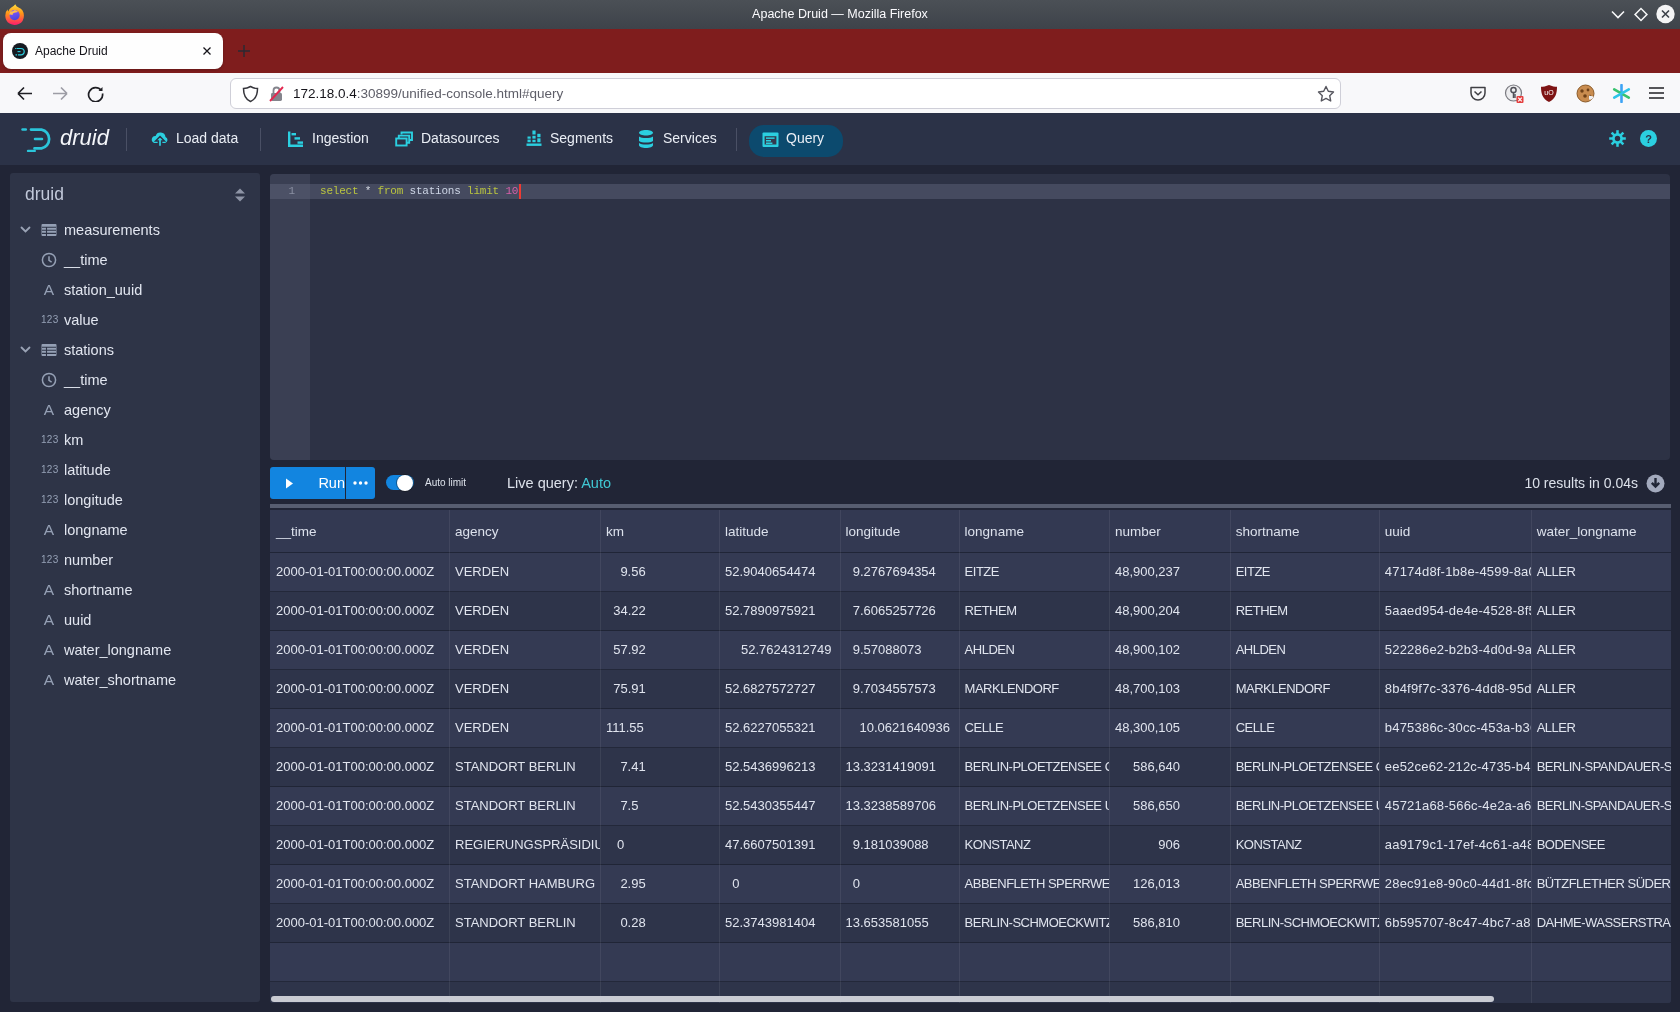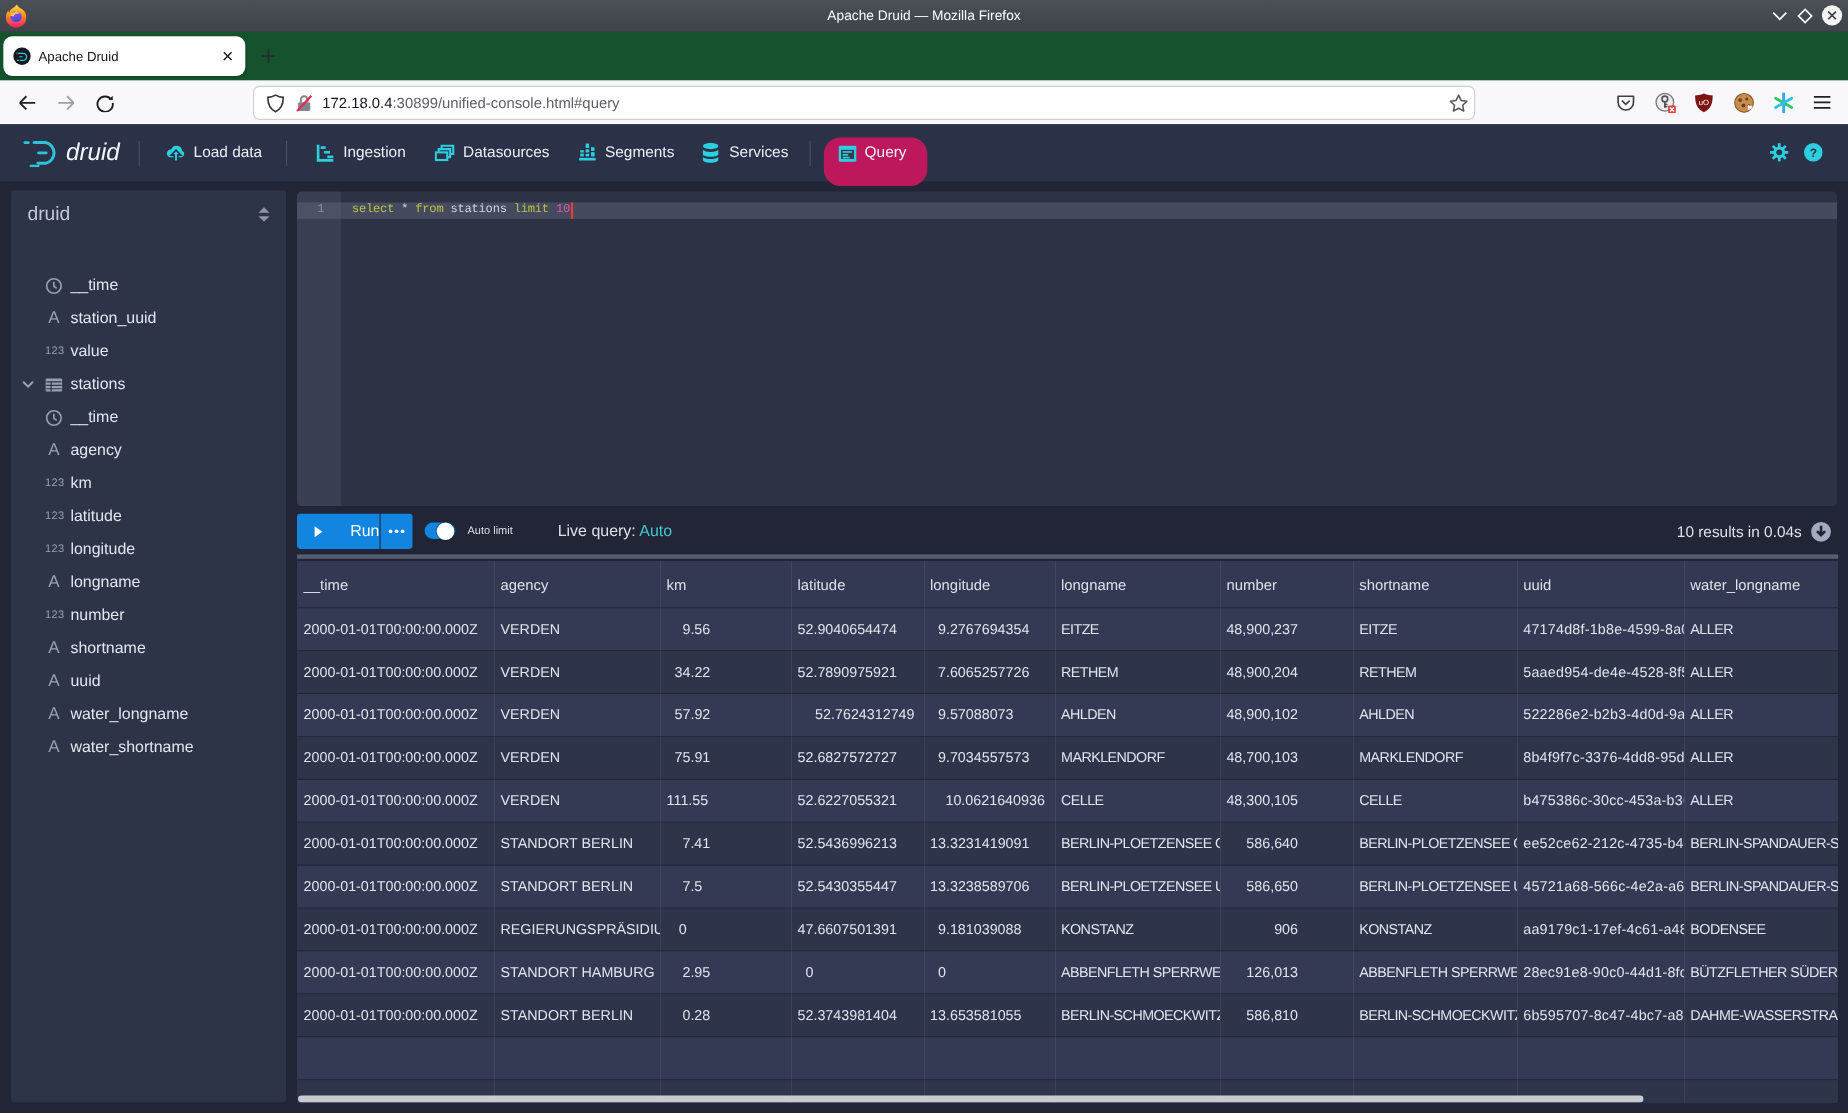--- a/index.html
+++ b/index.html
@@ -1,29 +1,29 @@
 <!DOCTYPE html>
 <html><head>
 <meta charset="utf-8">
 <style>
 * { margin:0; padding:0; box-sizing:border-box; }
 html,body { width:1680px; height:1012px; overflow:hidden; background:#212536; font-family:"Liberation Sans", sans-serif; }
 .abs { position:absolute; }
 
 #titlebar { position:absolute; left:0; top:0; width:1680px; height:29px; background:linear-gradient(180deg,#4b5056,#3e434a); }
 #titlebar .wtitle { position:absolute; left:0; right:0; top:0; height:29px; line-height:29px; text-align:center; color:#fbfbfe; font-size:12.5px; }
-#tabbar { position:absolute; left:0; top:29px; width:1680px; height:60px; background:#14532d; border-bottom:4px solid #b91c1c; }
+#tabbar { position:absolute; left:0; top:29px; width:1680px; height:60px; background:#7f1d1d; border-bottom:4px solid #b91c1c; }
 .tabactive { position:absolute; left:3px; top:4px; width:220px; height:36px; background:#fefefe; border-radius:8px; box-shadow:0 1px 3px rgba(0,0,0,.22); }
 #urlrow { position:absolute; left:0; top:73px; width:1680px; height:40px; background:#f8f8fa; }
 #urlfield { position:absolute; left:230px; top:5px; width:1111px; height:31px; background:#ffffff; border:1px solid #cfcfd8; border-radius:6px; }
 
 #dheader { position:absolute; left:0; top:113px; width:1680px; height:52px; background:#2b3247; }
 .navlabel { color:#eaeef5; font-size:14px; }
 .hsep { position:absolute; top:15px; width:1px; height:23px; background:#4a5065; }
-#querypill { position:absolute; left:749px; top:12px; width:94px; height:44px; background:#be185d; border-radius:15px; }
+#querypill { position:absolute; left:749px; top:12px; width:94px; height:32px; background:#0c4a6e; border-radius:15px; }
 
 #sidebar { position:absolute; left:10px; top:173px; width:250px; height:829px; background:#2e3447; border-radius:3px; }
 .trow { position:absolute; left:0; width:250px; height:30px; }
 .tlabel { position:absolute; left:54px; top:0; height:30px; line-height:30px; font-size:14.5px; color:#e2e6f0; }
 .ticon { position:absolute; left:31px; top:7px; }
 #editor { position:absolute; left:270px; top:174px; width:1400px; height:286px; background:#2d3245; border-radius:4px; overflow:hidden; }
 #gutter { position:absolute; left:0; top:0; width:40px; height:286px; background:#3a3f53; }
 #activeline { position:absolute; left:0; top:10px; width:1400px; height:14.5px; background:#454a5f; }
 #gutteractive { position:absolute; left:0; top:10px; width:40px; height:14.5px; background:#4c5166; }
 #codeline { position:absolute; left:50px; top:10px; height:14.5px; line-height:14.5px; font-family:"Liberation Mono",monospace; font-size:11px; letter-spacing:-0.21px; white-space:pre; }
@@ -234,20 +234,30 @@
     <text x="8.5" y="12.5" font-size="11" font-weight="bold" fill="#2b3247" text-anchor="middle" font-family="Liberation Sans">?</text>
   </svg>
 </div>
 
 <div id="sidebar">
 <div class="abs" style="left:15px;top:6px;width:200px;height:30px;line-height:30px;font-size:17.5px;color:#c2c9da;">druid</div>
 <svg class="abs" style="left:224px;top:15px" width="12" height="14" viewBox="0 0 12 14">
       <path d="M6 0.5 L11 5.5 H1Z" fill="#8e94a6"></path>
       <path d="M6 13.5 L1 8.5 H11Z" fill="#8e94a6"></path>
     </svg>
+<div class="trow" style="top:41.5px">
+      <svg class="abs" style="left:10px;top:10px" width="11" height="10" viewBox="0 0 11 10">
+        <path d="M1.5 2.5 L5.5 6.5 L9.5 2.5" stroke="#9aa3b5" stroke-width="1.8" fill="none" stroke-linecap="round"></path>
+      </svg>
+      <svg class="ticon" width="16" height="16" viewBox="0 0 16 16">
+        <path d="M1.5 2 h13 a1 1 0 0 1 1 1 v10 a1 1 0 0 1 -1 1 h-13 a1 1 0 0 1 -1 -1 v-10 a1 1 0 0 1 1 -1Z" fill="#95a0b5"></path>
+        <path d="M1 5.2 H15 M1 8.3 H15 M1 11.4 H15 M5.5 5.2 V14" stroke="#2e3447" stroke-width="1.1"></path>
+      </svg>
+      <div class="tlabel">measurements</div>
+    </div>
 <div class="trow" style="top:71.5px">
       <svg class="ticon" width="16" height="16" viewBox="0 0 16 16">
         <circle cx="8" cy="8" r="6.6" stroke="#95a0b5" stroke-width="1.5" fill="none"></circle>
         <path d="M8 4.2 V8.4 L10.6 10.2" stroke="#95a0b5" stroke-width="1.5" fill="none"></path>
       </svg>
       <div class="tlabel">__time</div>
     </div>
 <div class="trow" style="top:101.5px">
       <div class="ticon" style="top:0;width:16px;height:30px;line-height:30px;text-align:center;font-size:15.5px;color:#95a0b5;font-family:'Liberation Sans',sans-serif;">A</div>
       <div class="tlabel">station_uuid</div>

